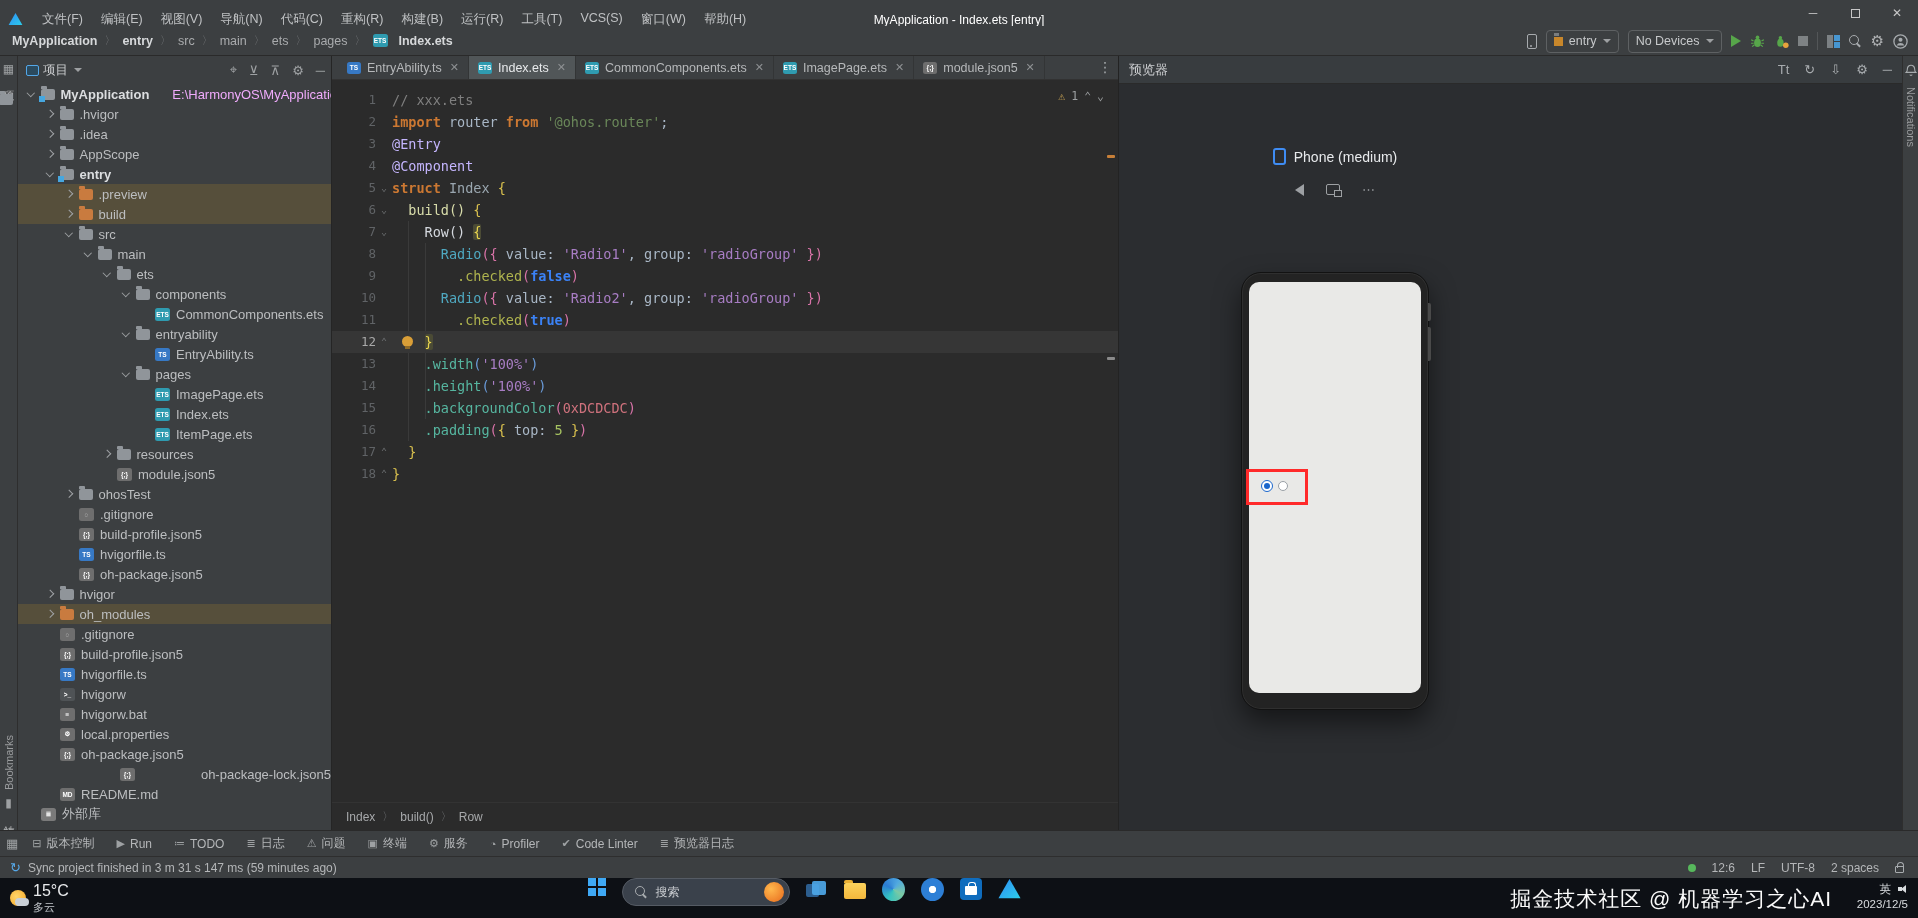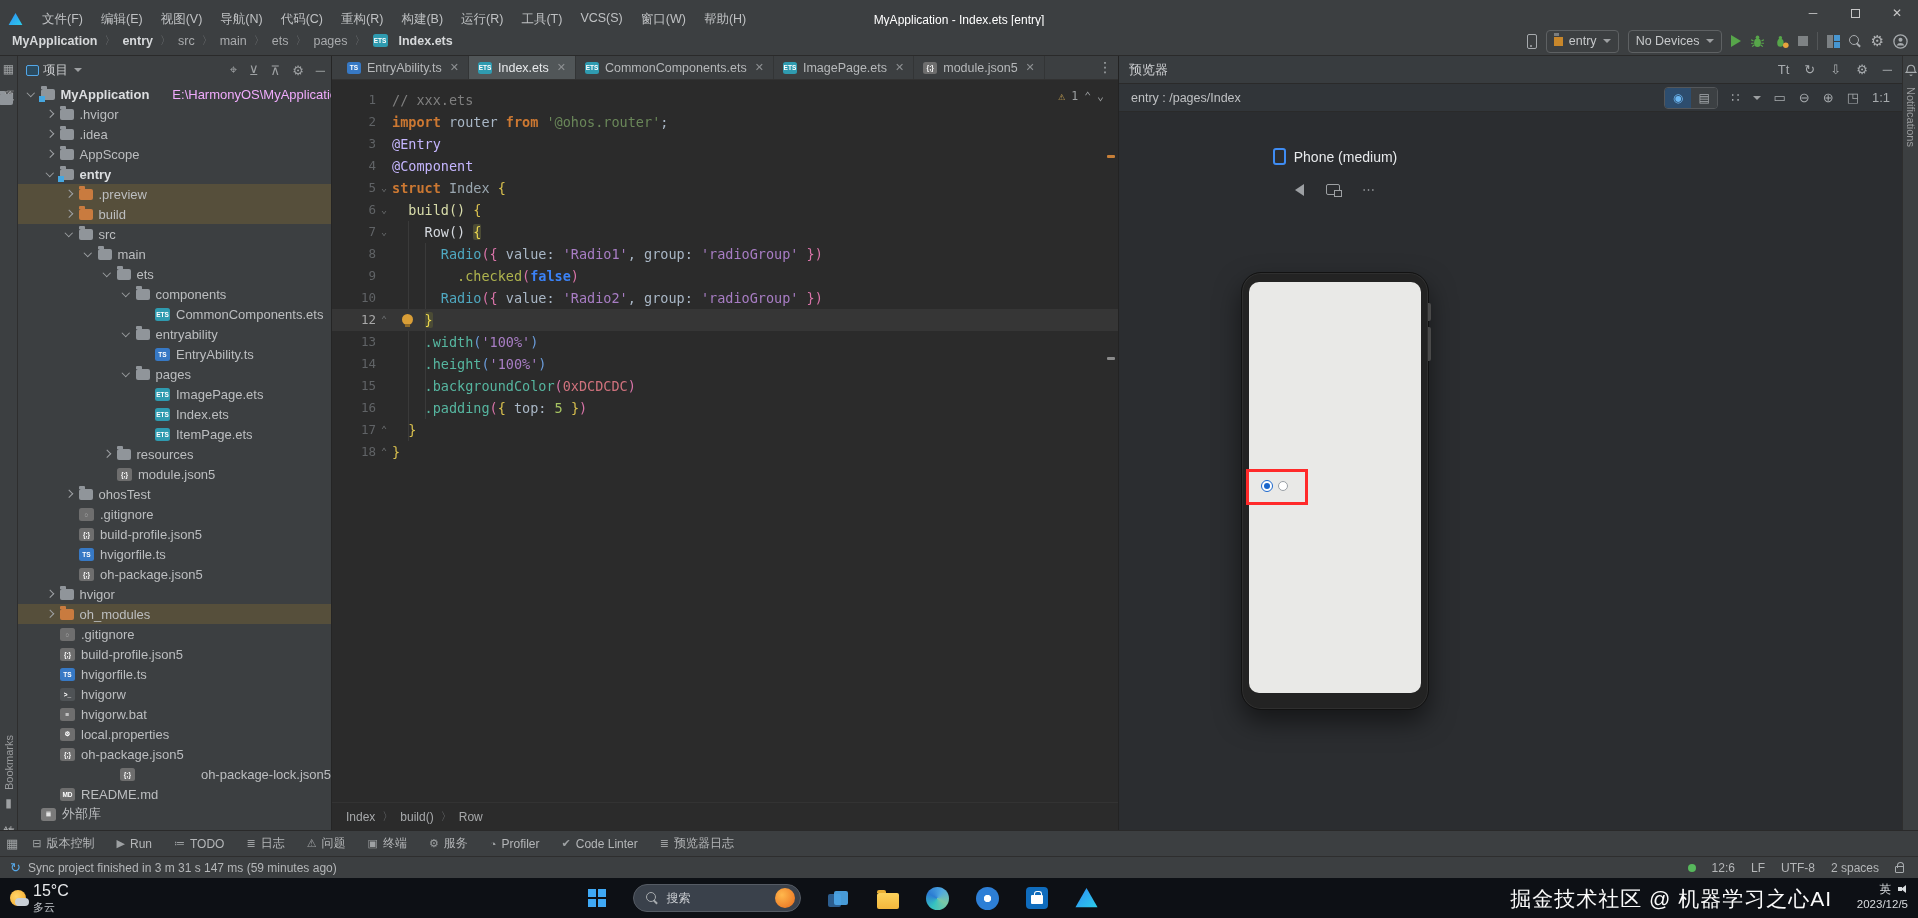--- a/index.html
+++ b/index.html
@@ -135,21 +135,21 @@
   .lock{width:9px;height:7px;border:1.2px solid #A7ABAE;border-radius:1px;position:relative;margin-top:3px}
   .lock::before{content:"";position:absolute;left:1px;top:-5px;width:5px;height:5px;border:1.2px solid #A7ABAE;border-bottom:none;border-radius:4px 4px 0 0}
 
   
   .taskbar{position:absolute;left:0;top:878px;width:1918px;height:40px;background:#0D1015;display:flex;align-items:center}
   .weather{display:flex;align-items:center;gap:7px;margin-left:10px;color:#E8EAEC}
   .sun{width:16px;height:16px;border-radius:50%;background:radial-gradient(circle at 40% 40%,#FFD56B,#F5A623);position:relative}
   .sun::after{content:"";position:absolute;left:5px;top:8px;width:14px;height:8px;background:#C9CFD6;border-radius:6px}
   .wcol{display:flex;flex-direction:column;line-height:1.15}
   .wtemp{font-size:16px}.wcond{font-size:11px;color:#C3C7CC}
-  .tb-center{position:absolute;left:588px;top:0;height:40px;display:flex;align-items:center;gap:27px}
+  .tb-center{position:absolute;left:588px;top:0;height:40px;display:flex;gap:16px}
   .winlogo{display:grid;grid-template-columns:8px 8px;grid-template-rows:8px 8px;gap:1.5px}
   .winlogo i{background:#3FA9F5}
   .search-pill{width:168px;height:28px;background:#3A414B;border:1px solid #555B64;border-radius:14px;display:flex;align-items:center;gap:8px;padding:0 5px 0 12px;color:#C9CCD0;font-size:12px}
   .search-pill .spacer{flex:1}
   .bing-ico{width:20px;height:20px;border-radius:50%;background:radial-gradient(circle at 35% 35%,#FFB84D,#E86A1C)}
   .taskview{width:22px;height:18px;margin-top:3px;position:relative}
   .taskview i{position:absolute;border-radius:2px}
   .taskview i:nth-child(1){left:0;top:3px;width:13px;height:13px;background:#2C5E8F}
   .taskview i:nth-child(2){left:6px;top:0;width:14px;height:14px;background:#4DA7E8;opacity:.92}
   .tb-folder{width:22px;height:16px;background:linear-gradient(#FBD25C,#F3B73C);border-radius:2px;position:relative;margin-top:5px}
@@ -509,20 +509,21 @@
     <div class="cline"><span class="ln">1</span><span class="fold"></span><span class="ctext"><span class="tk-com">// xxx.ets</span></span></div>
         <div class="cline"><span class="ln">2</span><span class="fold"></span><span class="ctext"><span class="tk-kw">import</span><span class="tk-def"> router </span><span class="tk-kw">from</span><span class="tk-def"> </span><span class="tk-str">'@ohos.router'</span><span class="tk-def">;</span></span></div>
         <div class="cline"><span class="ln">3</span><span class="fold"></span><span class="ctext"><span class="tk-dec">@Entry</span></span></div>
         <div class="cline"><span class="ln">4</span><span class="fold"></span><span class="ctext"><span class="tk-dec">@Component</span></span></div>
         <div class="cline"><span class="ln">5</span><span class="fold">⌄</span><span class="ctext"><span class="tk-kw">struct</span><span class="tk-def"> </span><span class="tk-cls">Index</span><span class="tk-def"> </span><span class="tk-b1">{</span></span></div>
         <div class="cline"><span class="ln">6</span><span class="fold">⌄</span><span class="ctext"><span class="tk-def">  </span><span class="tk-fn">build()</span><span class="tk-def"> </span><span class="tk-b1">{</span></span></div>
         <div class="cline"><span class="ln">7</span><span class="fold">⌄</span><span class="ctext"><span class="tk-def">    </span><span class="tk-wht">Row()</span><span class="tk-def"> </span><span class="tk-hlb">{</span></span></div>
         <div class="cline"><span class="ln">8</span><span class="fold"></span><span class="ctext"><span class="tk-def">      </span><span class="tk-comp">Radio</span><span class="tk-b2">({</span><span class="tk-def"> value: </span><span class="tk-strp">'Radio1'</span><span class="tk-def">, group: </span><span class="tk-strp">'radioGroup'</span><span class="tk-def"> </span><span class="tk-b2">})</span></span></div>
         <div class="cline"><span class="ln">9</span><span class="fold"></span><span class="ctext"><span class="tk-def">        </span><span class="tk-olv">.checked</span><span class="tk-b2">(</span><span class="tk-bool">false</span><span class="tk-b2">)</span></span></div>
         <div class="cline"><span class="ln">10</span><span class="fold"></span><span class="ctext"><span class="tk-def">      </span><span class="tk-comp">Radio</span><span class="tk-b2">({</span><span class="tk-def"> value: </span><span class="tk-strp">'Radio2'</span><span class="tk-def">, group: </span><span class="tk-strp">'radioGroup'</span><span class="tk-def"> </span><span class="tk-b2">})</span></span></div>
+        <div class="cline"><span class="ln">11</span><span class="fold"></span><span class="ctext"><span class="tk-def">        </span><span class="tk-olv">.checked</span><span class="tk-b2">(</span><span class="tk-bool">true</span><span class="tk-b2">)</span></span></div>
         <div class="cline cur"><span class="ln">12</span><span class="fold">⌃</span><span class="bulb"></span><span class="ctext"><span class="tk-def">    </span><span class="tk-hlb">}</span></span></div>
         <div class="cline"><span class="ln">13</span><span class="fold"></span><span class="ctext"><span class="tk-def">    </span><span class="tk-mth">.width</span><span class="tk-b3">(</span><span class="tk-strp">'100%'</span><span class="tk-b3">)</span></span></div>
         <div class="cline"><span class="ln">14</span><span class="fold"></span><span class="ctext"><span class="tk-def">    </span><span class="tk-mth">.height</span><span class="tk-b3">(</span><span class="tk-strp">'100%'</span><span class="tk-b3">)</span></span></div>
         <div class="cline"><span class="ln">15</span><span class="fold"></span><span class="ctext"><span class="tk-def">    </span><span class="tk-mth">.backgroundColor</span><span class="tk-b2">(</span><span class="tk-hex">0xDCDCDC</span><span class="tk-b2">)</span></span></div>
         <div class="cline"><span class="ln">16</span><span class="fold"></span><span class="ctext"><span class="tk-def">    </span><span class="tk-mth">.padding</span><span class="tk-b2">(</span><span class="tk-b1">{</span><span class="tk-def"> top: </span><span class="tk-num">5</span><span class="tk-def"> </span><span class="tk-b1">}</span><span class="tk-b2">)</span></span></div>
         <div class="cline"><span class="ln">17</span><span class="fold">⌃</span><span class="ctext"><span class="tk-def">  </span><span class="tk-b1">}</span></span></div>
         <div class="cline"><span class="ln">18</span><span class="fold">⌃</span><span class="ctext"><span class="tk-b1">}</span></span></div>
       </div>
     <div class="ed-crumbs" id="ed-crumbs">
         <span>Index</span>
@@ -535,36 +536,20 @@
 
   <div class="previewer">
     <div class="pv-head">
       <span>预览器</span>
       <span class="icons">
         <span>Tt</span>
         <span>↻</span>
         <span>⇩</span>
         <span>⚙</span>
         <span>─</span>
-      </span>
-    </div>
-    <div class="pv-tools">
-      <span>entry : /pages/Index</span>
-      <span class="icons">
-        <span class="tgl-group">
-          <span class="tgl on">◉</span>
-          <span class="tgl off">▤</span>
-        </span>
-        <span>∷</span>
-        <span class="caret-dn"></span>
-        <span>▭</span>
-        <span>⊖</span>
-        <span>⊕</span>
-        <span>◳</span>
-        <span>1:1</span>
       </span>
     </div>
     <div class="dev-label">
       <span class="rot-ico"></span>
       <span>Phone (medium)</span>
     </div>
     <div class="pv-nav">
       <span class="nav-back"></span>
       <span class="nav-multi"></span>
       <span>⋯</span>

